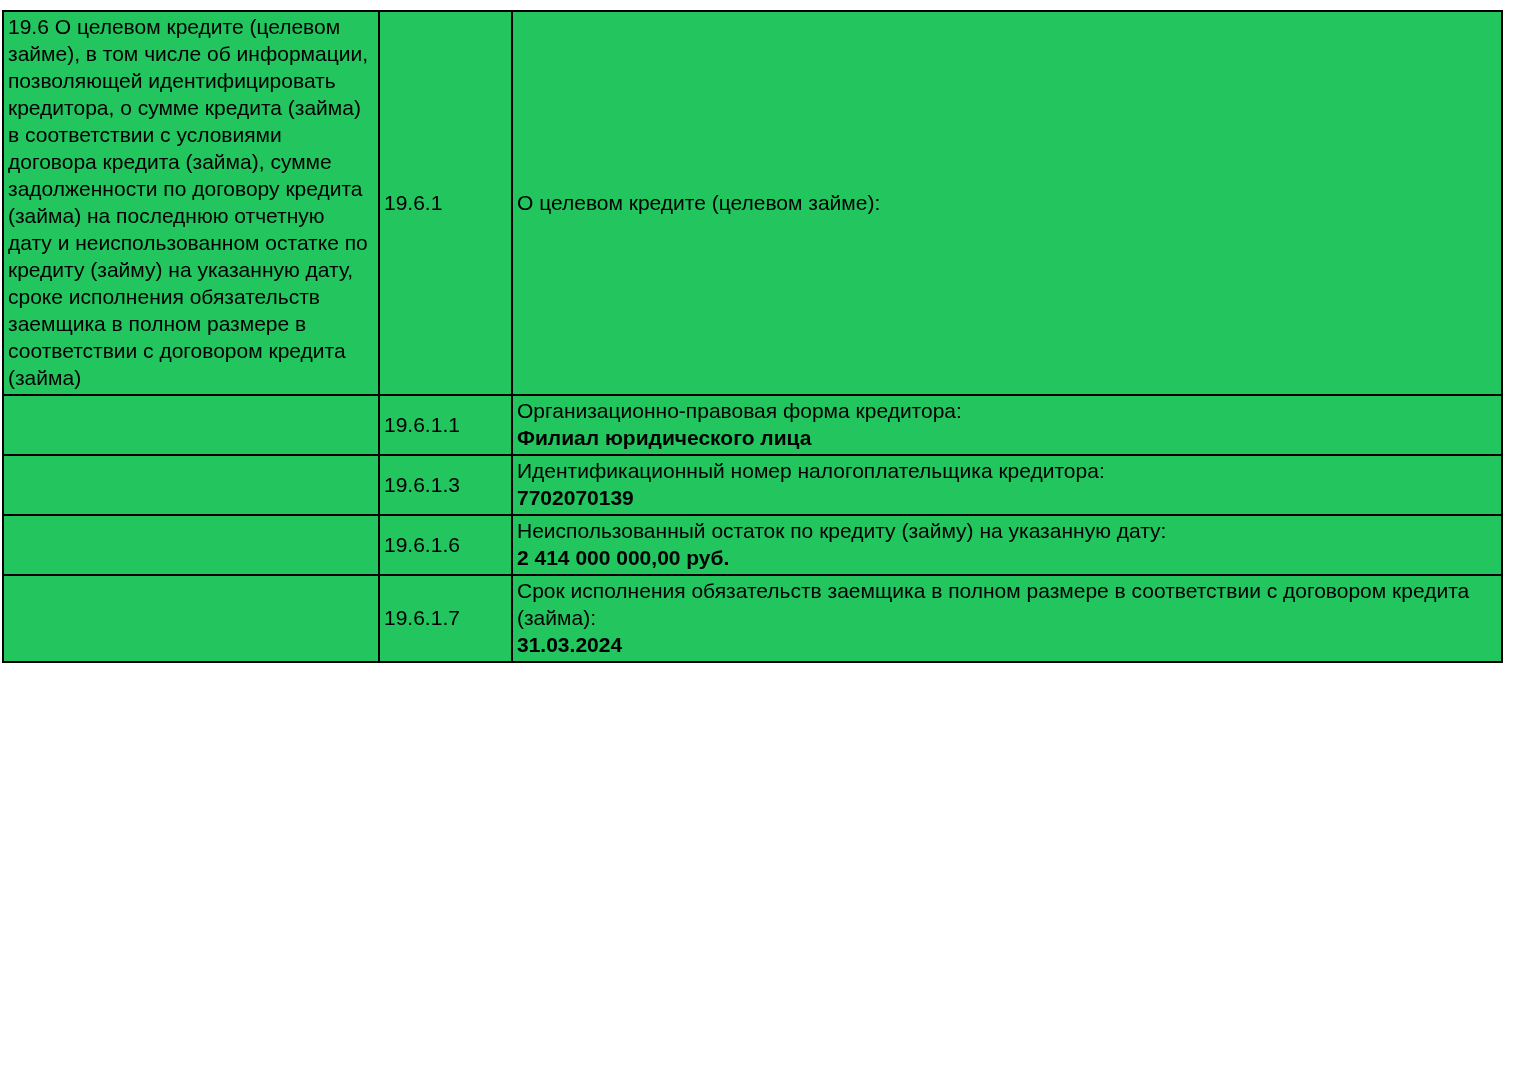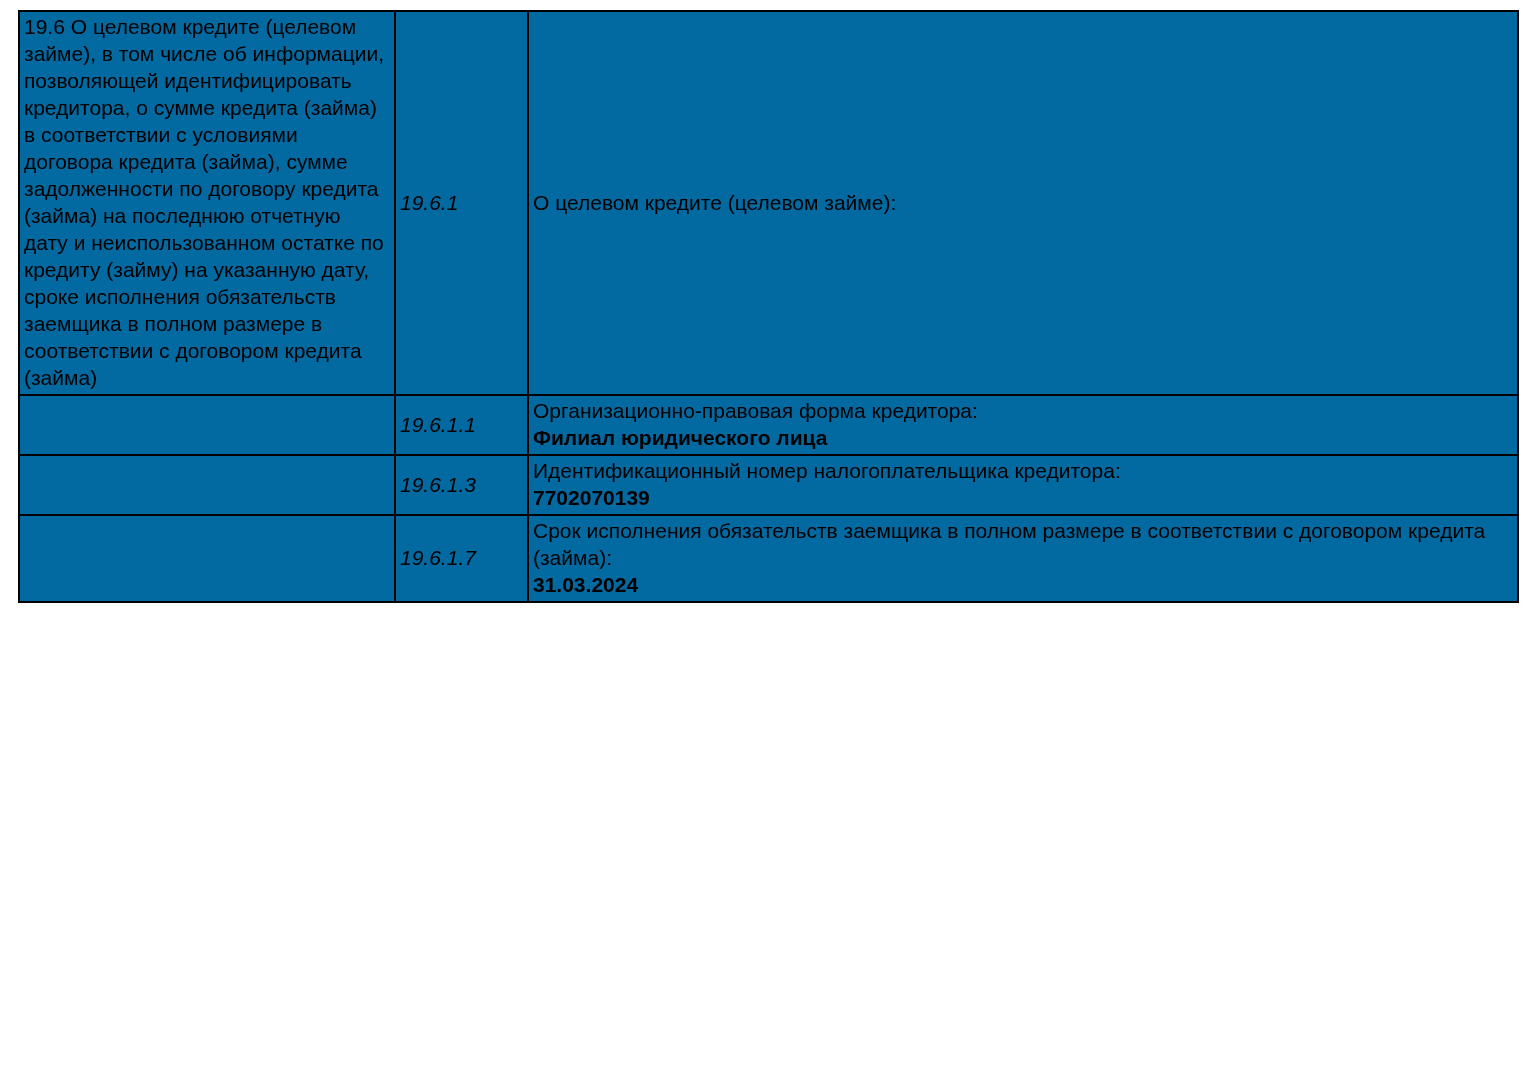--- a/index.html
+++ b/index.html
@@ -16,45 +16,44 @@
     overflow: hidden;
   }
   .page {
     position: relative;
     width: 1529px;
     height: 1080px;
     background: #ffffff;
   }
   table.disclosure {
     position: absolute;
-    left: 18px;
+    left: 2px;
     top: 10px;
     width: 1499px;
     border-collapse: collapse;
     table-layout: fixed;
-    background: #0369a1;
+    background: #22c55e;
   }
   table.disclosure td {
     border: 2px solid #000000;
     font-size: 21px;
     line-height: 27px;
     padding: 1px 4px 3px 4px;
     vertical-align: middle;
     height: 56px; 
     overflow: hidden;
     word-wrap: break-word;
   }
   td.col-section {
     vertical-align: top;
     padding: 2px 6px 2px 5px;
   }
   td.col-number {
     vertical-align: middle;
     padding-left: 5px;
-    font-style: italic;
   }
   td.col-content {
     vertical-align: middle;
     padding-left: 3px;
   }
   .line { white-space: normal; }
   .line.bold { font-weight: bold; }
 </style>
 </head>
 <body>
@@ -85,20 +84,28 @@
         <tr>
           <td class="col-section"></td>
           <td class="col-number">19.6.1.3</td>
           <td class="col-content">
             <div class="line">Идентификационный номер налогоплательщика кредитора:</div>
             <div class="line bold">7702070139</div>
           </td>
         </tr>
         <tr>
           <td class="col-section"></td>
+          <td class="col-number">19.6.1.6</td>
+          <td class="col-content">
+            <div class="line">Неиспользованный остаток по кредиту (займу) на указанную дату:</div>
+            <div class="line bold">2 414 000 000,00 руб.</div>
+          </td>
+        </tr>
+        <tr>
+          <td class="col-section"></td>
           <td class="col-number">19.6.1.7</td>
           <td class="col-content">
             <div class="line">Срок исполнения обязательств заемщика в полном размере в соответствии с договором кредита (займа):</div>
             <div class="line bold">31.03.2024</div>
           </td>
         </tr>
       </tbody>
   </table>
 </div>
 

